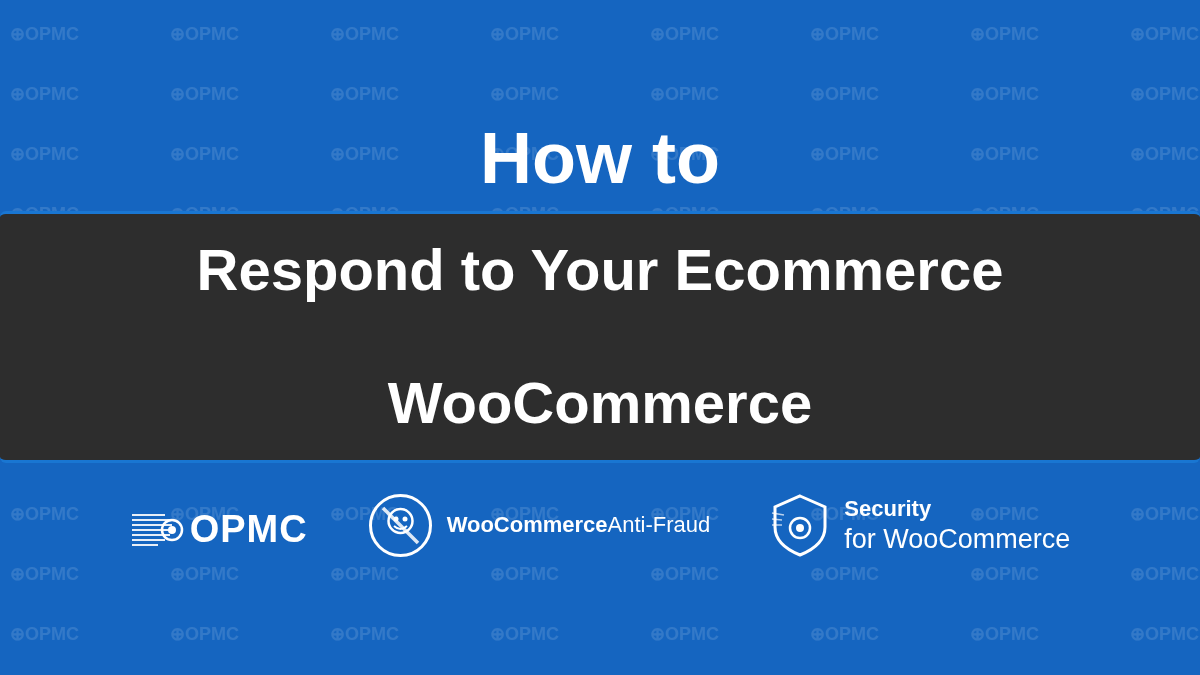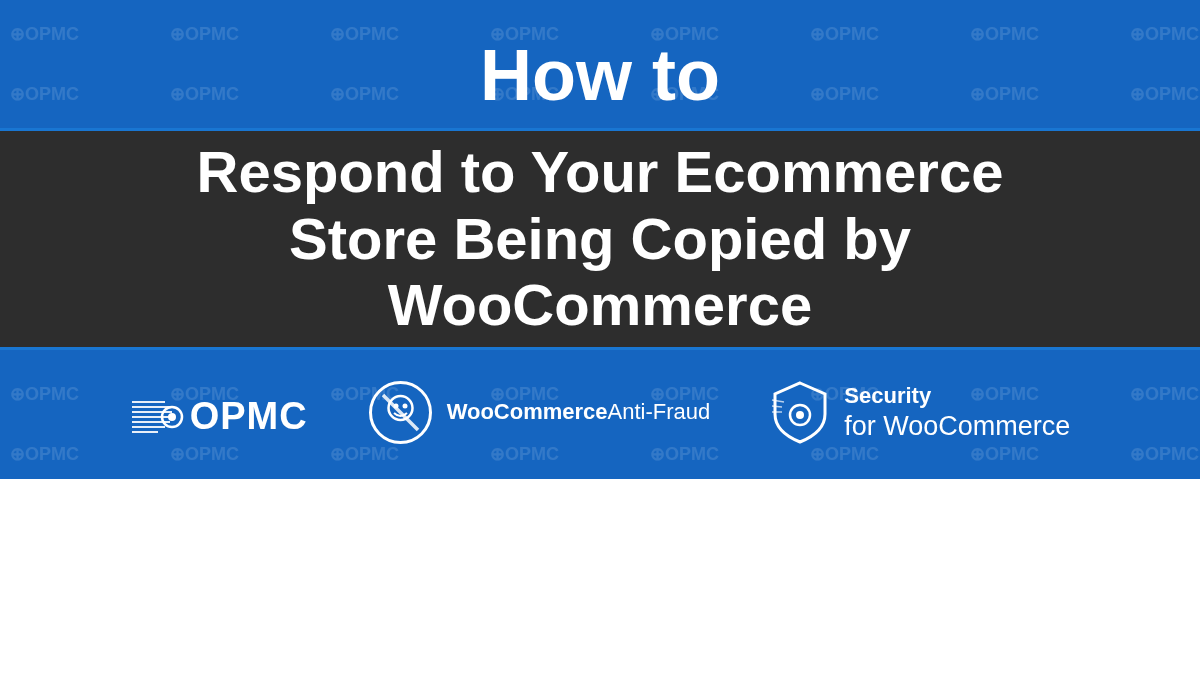--- a/index.html
+++ b/index.html
@@ -6,21 +6,21 @@
 
     body {
       width: 1200px;
       height: 675px;
       overflow: hidden;
       font-family: 'Arial Black', 'Arial', sans-serif;
     }
 
     .container {
       width: 1200px;
-      height: 479px;
+      height: 675px;
       background-color: #1565C0;
       position: relative;
       display: flex;
       flex-direction: column;
       align-items: center;
       justify-content: center;
     }
 
     
     .watermark-layer {
@@ -38,25 +38,26 @@
       text-align: center;
       margin-bottom: 12px;
       z-index: 2;
       text-shadow: none;
     }
 
     
     .dark-banner {
       background-color: #2d2d2d;
       width: 100%;
-      padding: 8px 40px;
+      padding: 23px 40px;
       text-align: center;
       z-index: 2;
       border-top: 3px solid #1976D2;
       border-bottom: 3px solid #1976D2;
+      border-radius: 6px;
     }
 
     .dark-banner .main-title {
       color: #ffffff;
       font-size: 58px;
       font-weight: 900;
       line-height: 1.15;
       text-align: center;
     }
 
@@ -168,21 +169,21 @@
       </defs>
       <rect width="1200" height="675" fill="url(#wm)"></rect>
     </svg>
   </div>
 
   <div class="how-to">How to</div>
 
   <div class="dark-banner">
     <div class="main-title">
       <span>Respond to Your Ecommerce</span><br>
-      <span>Store Being Copied by</span><br>
+      <br>
       <span>WooCommerce</span>
     </div>
   </div>
 
   <div class="logos-bar">
 
     <div class="opmc-logo">
       <div class="opmc-icon">
         <svg width="60" height="50" viewBox="0 0 60 50" xmlns="http://www.w3.org/2000/svg">
 

